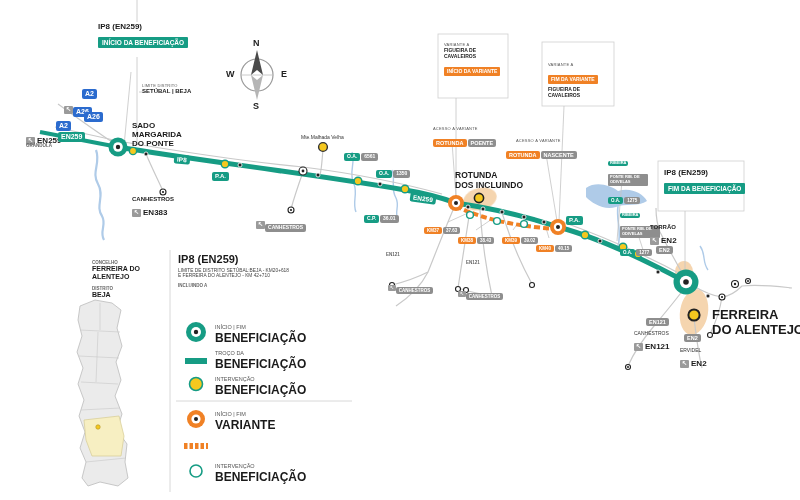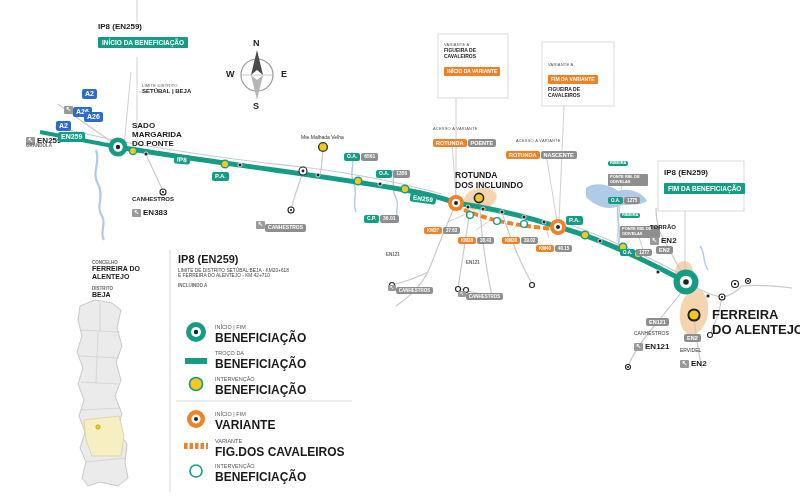--- a/index.html
+++ b/index.html
@@ -383,22 +383,18 @@
     <div class="lg-t">BENEFICIAÇÃO</div>
   </div>
   <div class="abs" style="left:215px;top:376px;">
     <div class="lg-k">INTERVENÇÃO</div>
     <div class="lg-t">BENEFICIAÇÃO</div>
   </div>
   <div class="abs" style="left:215px;top:411px;">
     <div class="lg-k">INÍCIO | FIM</div>
     <div class="lg-t">VARIANTE</div>
   </div>
-  <div class="abs" style="left:215px;top:438px;">
-    <div class="lg-k">VARIANTE</div>
-    <div class="lg-t">FIG.DOS CAVALEIROS</div>
-  </div>
   <div class="abs" style="left:215px;top:463px;">
     <div class="lg-k">INTERVENÇÃO</div>
     <div class="lg-t">BENEFICIAÇÃO</div>
   </div>
 
 </div>
 
 </body></html>

